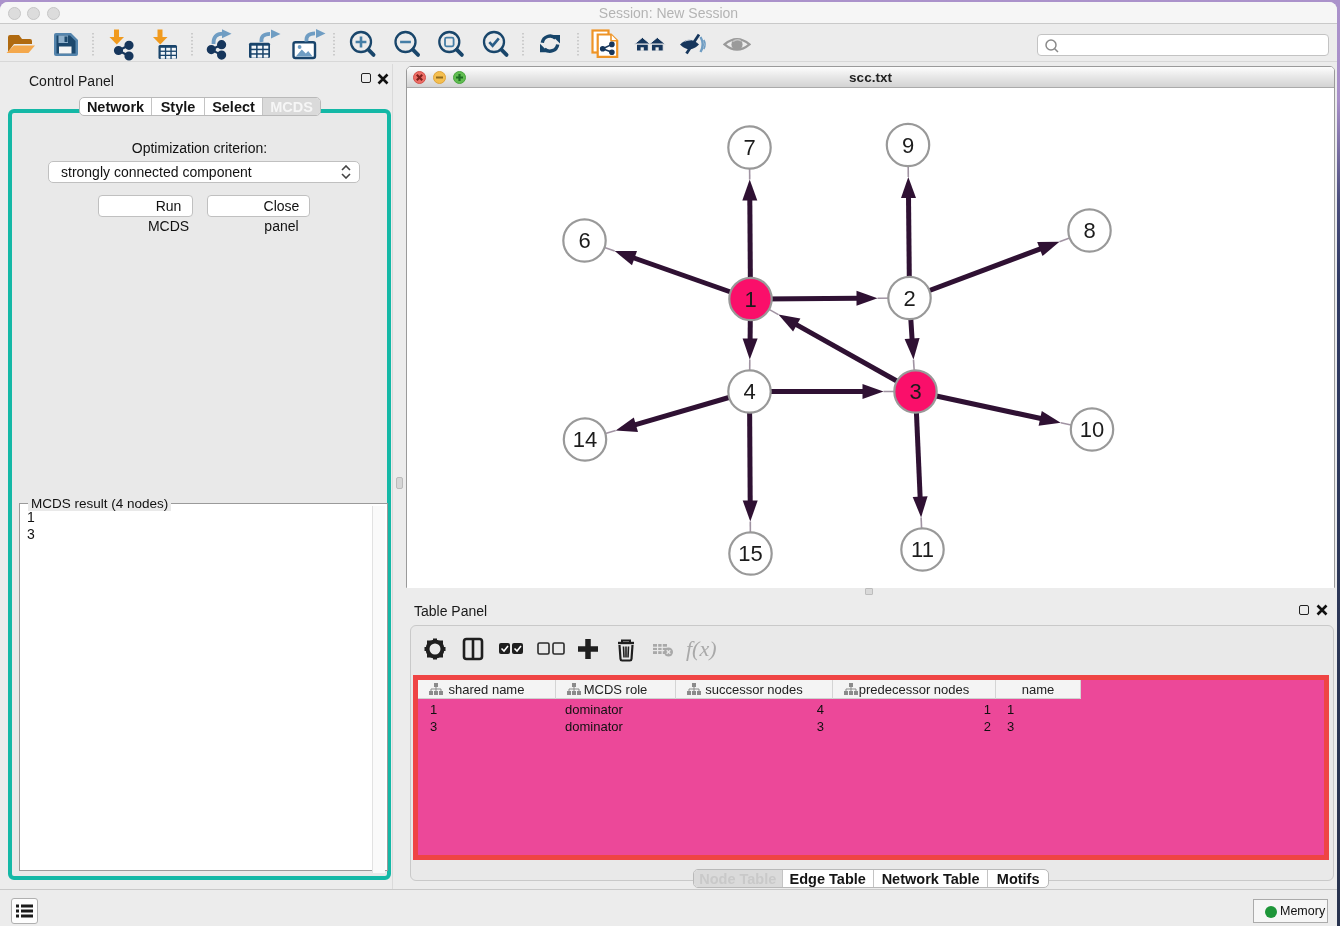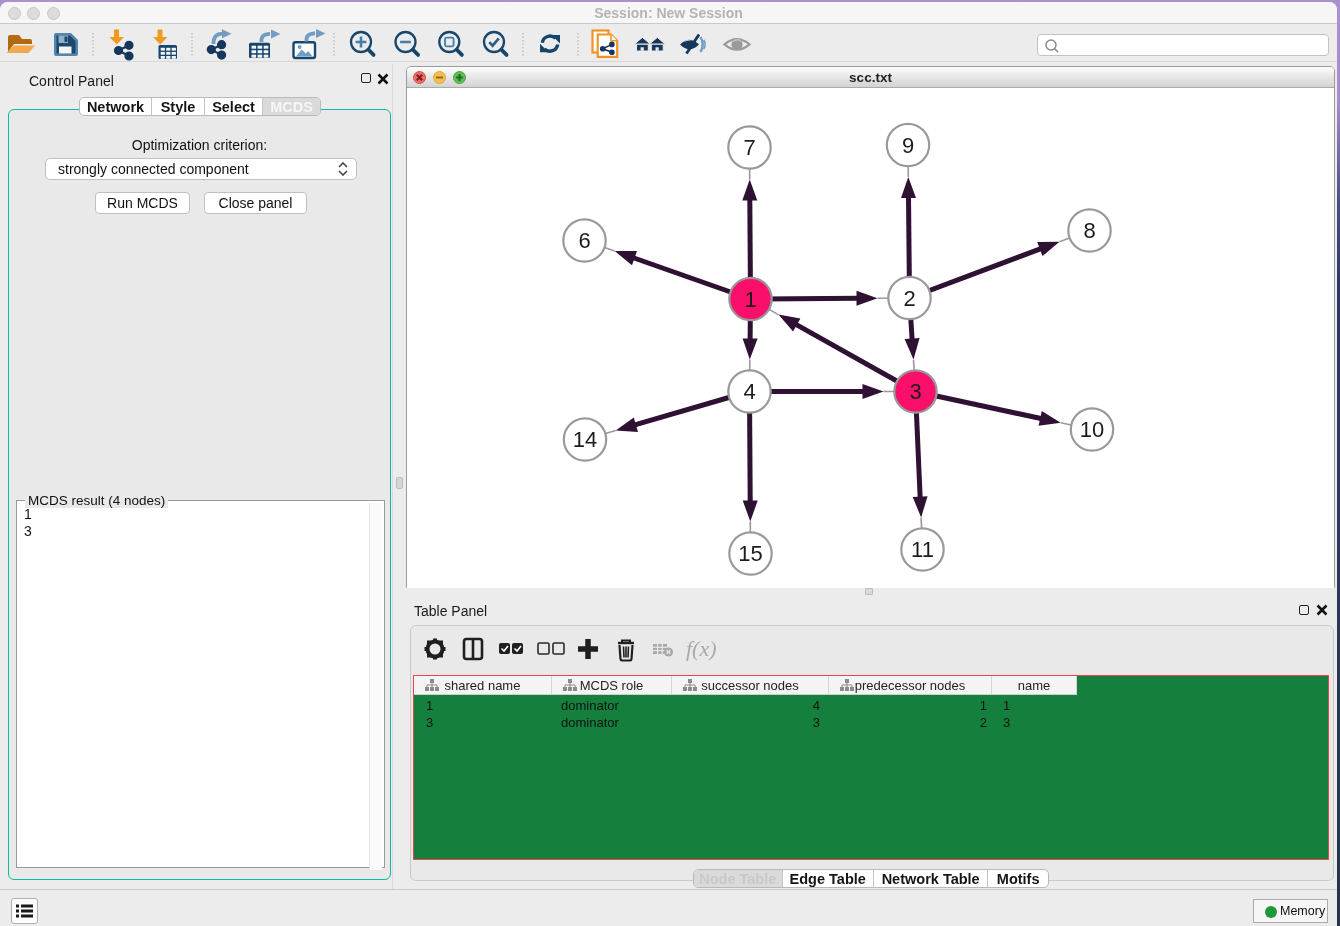--- a/index.html
+++ b/index.html
@@ -5,53 +5,53 @@
 * { margin:0; padding:0; box-sizing:border-box; }
 html,body { width:1340px; height:926px; overflow:hidden; }
 body { font-family:"Liberation Sans", sans-serif; background:#30406b; position:relative; }
 #wallpaper { position:absolute; left:0; top:0; width:1340px; height:926px;
   background:linear-gradient(180deg,#ab92cb 0px,#a88fc9 100px,#4c4f7e 200px,#2f3a64 280px,#2c3757 600px,#28334e 926px); }
 #win { position:absolute; left:0; top:2px; width:1337px; height:924px; background:#ececec;
   border-radius:8px 8px 0 0; overflow:hidden; }
 
 #titlebar { position:absolute; left:0; top:0; width:100%; height:22px; background:#f6f6f6; border-bottom:1px solid #c9c9c9; }
 .tl { position:absolute; top:5px; width:13px; height:13px; border-radius:50%; background:#dcdcdc; border:1px solid #c6c6c6; }
-#wtitle { position:absolute; top:3px; left:0; width:100%; text-align:center; font-size:14px; color:#b4b4b4;font-weight:bold; }
+#wtitle { position:absolute; top:3px; left:0; width:100%; text-align:center; font-size:14px; color:#b4b4b4; }
 
 #toolbar { position:absolute; left:0; top:23px; width:100%; height:37px; background:#ececec; border-bottom:1px solid #d8d8d8; }
 #search { position:absolute; left:1037px; top:9px; width:292px; height:22px; background:#fff; border:1px solid #c3c3c3; border-radius:4px; }
 
 #cpanel { position:absolute; left:0; top:62px; width:393px; height:827px; background:#ececec; border-right:1px solid #dadada; }
 #cp-title { position:absolute; left:14px; top:9px; font-size:14px; color:#1a1a1a;margin-left:15px; }
 .pfloat { position:absolute; width:10px; height:10px; border:1.5px solid #222; border-radius:2px; }
-#cp-pane { position:absolute; left:8px; top:45px; width:383px; height:771px; background:#e9e9e9; border:1px solid #14b8a6; border-radius:6px; }
+#cp-pane { position:absolute; left:8px; top:45px; width:383px; height:771px; background:#e9e9e9; border:4px solid #14b8a6; border-radius:6px; }
 .seg { position:absolute; display:flex; height:19px; z-index:5; border:1px solid #b9b9b9; border-radius:5px; background:#fff; overflow:hidden; }
 .seg div { height:100%; display:flex; align-items:center; justify-content:center; font-size:14.5px; font-weight:600; color:#151515; border-right:1px solid #c4c4c4; }
 .seg div:last-child { border-right:none; }
 .seg .sel { background:#dadada; color:#f6f6f6; }
 #opt-label { position:absolute; left:0; top:27px; width:100%; text-align:center; font-size:14px; color:#111; }
 #dropdown { position:absolute; left:36px; top:48px; width:312px; height:22px; background:#fff; border:1px solid #c0c0c0; border-radius:5px; font-size:14px; color:#111; line-height:20px; padding-left:12px; }
-.btn { position:absolute; height:22px; background:#fff; border:1px solid #c0c0c0; border-radius:4px; font-size:14px; color:#111; text-align:center; line-height:20px; }
+.btn { position:absolute; height:22px; background:#fff; border:1px solid #c0c0c0; border-radius:4px; font-size:14px; color:#111; text-align:center; line-height:20px;padding-left:46px; }
 #fieldset { position:absolute; left:7px; top:390px; width:369px; height:368px; border:1px solid #9a9a9a; background:#fff; }
 #fs-legend { position:absolute; left:8px; top:-8px; background:#e9e9e9; padding:0 3px; font-size:13.5px; color:#111; }
 #fs-scroll { position:absolute; right:2px; top:2px; width:13px; height:367px; background:#fafafa; border-left:1px solid #e2e2e2; }
 
 #vsplit { position:absolute; left:393px; top:62px; width:13px; height:827px; background:#ececec; }
 #vsplit .handle { position:absolute; left:3px; top:413px; width:7px; height:12px; background:#d6d6d6; border:1px solid #bbb; border-radius:2px; }
 
 #netframe { position:absolute; left:406px; top:64px; width:929px; height:522px; border:1px solid #9a9a9a; border-radius:5px 5px 0 0; background:#fff; }
 #nf-title { position:absolute; left:0; top:0; width:100%; height:21px; background:linear-gradient(180deg,#fdfdfd,#e9e9e9 45%,#d3d3d3); border-bottom:1px solid #aaa; border-radius:4px 4px 0 0; }
 #nf-title .t { position:absolute; top:3px; width:100%; text-align:center; font-size:13.5px; font-weight:600; color:#222; }
 .mac { position:absolute; top:3.5px; width:13px; height:13px; border-radius:50%; }
 #canvas { position:absolute; left:0; top:22px; width:927px; height:499px; background:#fff; }
 
 #tpanel { position:absolute; left:400px; top:597px; width:940px; height:292px; background:#ececec; }
 #tp-title { position:absolute; left:14px; top:4px; font-size:14px; color:#1a1a1a; }
 #tp-pane { position:absolute; left:10px; top:26px; width:924px; height:256px; background:#e9e9e9; border:1px solid #c9c9c9; border-radius:6px; }
-#ttable { position:absolute; left:2px; top:49px; width:916px; height:185px; background:#15803d; border:1px solid #ef4444; }
+#ttable { position:absolute; left:2px; top:49px; width:916px; height:185px; background:#ec4899; border:5px solid #ef4444; }
 #thead { position:absolute; left:0; top:0; width:663px; height:19px; background:#f4f4f4; border-bottom:1px solid #cfcfcf; }
 .th { position:absolute; top:0; height:19px; border-right:1px solid #d4d4d4; font-size:13px; color:#222; text-align:center; line-height:19px; }
 .th svg { position:absolute; left:11px; top:3px; }
 .cell { position:absolute; font-size:13px; color:#111; height:18px; line-height:18px; }
 
 
 #statusbar { position:absolute; left:0; top:887px; width:100%; height:37px; background:#ececec; border-top:1px solid #c9c9c9; }
 #membtn { position:absolute; right:9px; top:9px; width:75px; height:24px; background:#f6f6f6; border:1px solid #ababab; font-size:13px; color:#111; }
 #listbtn { position:absolute; left:11px; top:8px; width:27px; height:26px; background:#fdfdfd; border:1px solid #b0b0b0; border-radius:3px; }
 </style>

